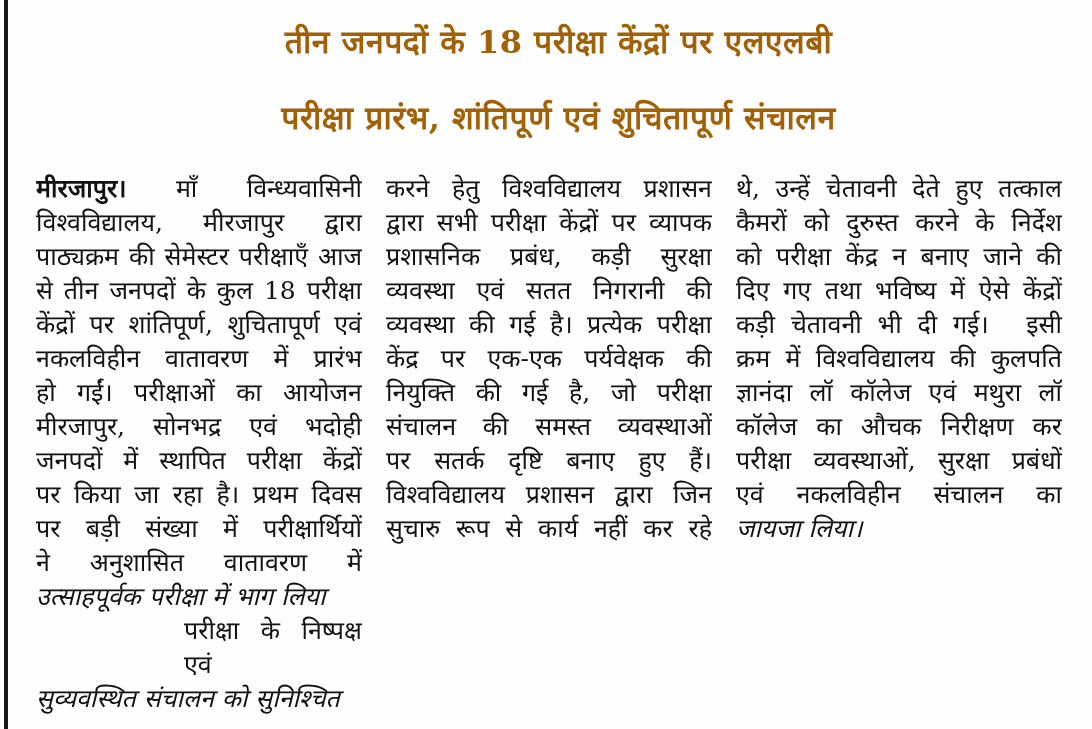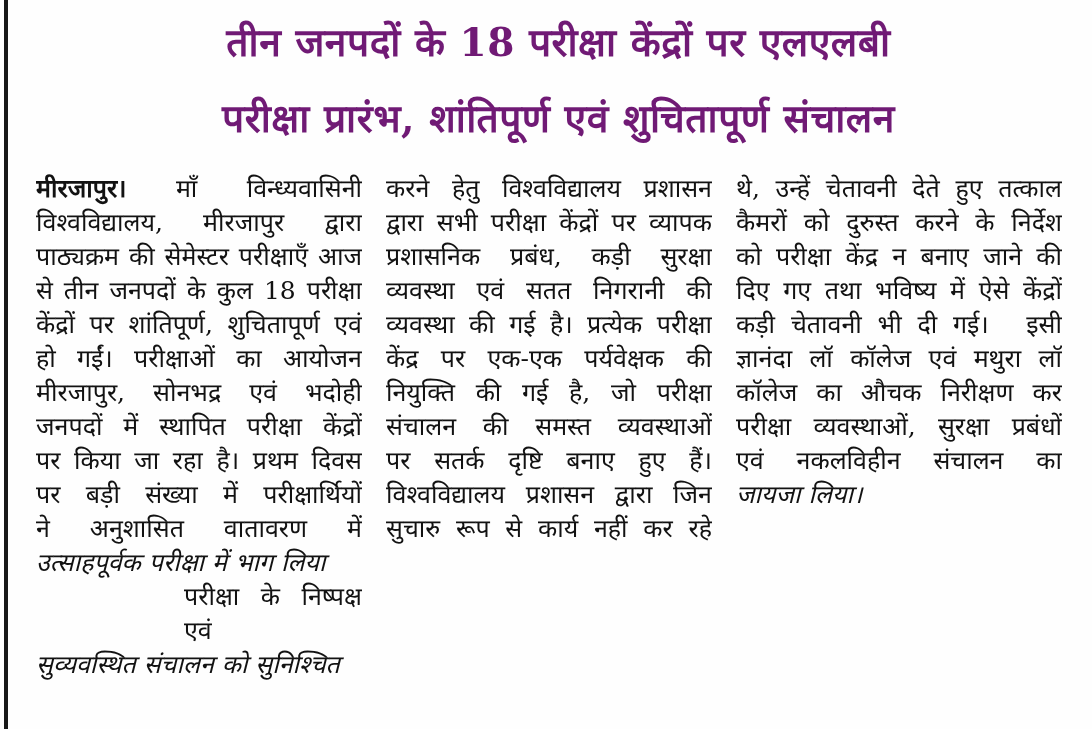--- a/index.html
+++ b/index.html
@@ -23,24 +23,24 @@
     top: 0;
     bottom: 0;
     width: 4px;
     background: #181818;
   }
   .headline {
     padding: 4px 30px 0 55px;
     text-align: center;
   }
   .headline-line {
-    font-size: 39px;
+    font-size: 32px;
     line-height: 76px;
     font-weight: 700;
-    color: #701a75;
+    color: #a16207;
     letter-spacing: 0.5px;
     white-space: nowrap;
   }
   .body-cols {
     display: flex;
     gap: 24px;
     padding: 16px 30px 0 36px;
     box-sizing: border-box;
   }
   .col {
@@ -77,20 +77,21 @@
     <div class="headline-line">परीक्षा प्रारंभ, शांतिपूर्ण एवं शुचितापूर्ण संचालन</div>
   </div>
 
   <div class="body-cols">
     <div class="col">
         <div class="line"><strong>मीरजापुर।</strong> माँ विन्ध्यवासिनी</div>
         <div class="line">विश्वविद्यालय, मीरजापुर द्वारा</div>
         <div class="line">पाठ्यक्रम की सेमेस्टर परीक्षाएँ आज</div>
         <div class="line">से तीन जनपदों के कुल 18 परीक्षा</div>
         <div class="line">केंद्रों पर शांतिपूर्ण, शुचितापूर्ण एवं</div>
+        <div class="line">नकलविहीन वातावरण में प्रारंभ</div>
         <div class="line">हो गईं। परीक्षाओं का आयोजन</div>
         <div class="line">मीरजापुर, सोनभद्र एवं भदोही</div>
         <div class="line">जनपदों में स्थापित परीक्षा केंद्रों</div>
         <div class="line">पर किया जा रहा है। प्रथम दिवस</div>
         <div class="line">पर बड़ी संख्या में परीक्षार्थियों</div>
         <div class="line">ने अनुशासित वातावरण में</div>
         <div class="line flush">उत्साहपूर्वक परीक्षा में भाग लिया</div>
         <div class="line indent">परीक्षा के निष्पक्ष एवं</div>
         <div class="line flush">सुव्यवस्थित संचालन को सुनिश्चित</div>
       </div>
@@ -106,20 +107,21 @@
         <div class="line">पर सतर्क दृष्टि बनाए हुए हैं।</div>
         <div class="line">विश्वविद्यालय प्रशासन द्वारा जिन</div>
         <div class="line">सुचारु रूप से कार्य नहीं कर रहे</div>
       </div>
     <div class="col">
         <div class="line">थे, उन्हें चेतावनी देते हुए तत्काल</div>
         <div class="line">कैमरों को दुरुस्त करने के निर्देश</div>
         <div class="line">को परीक्षा केंद्र न बनाए जाने की</div>
         <div class="line">दिए गए तथा भविष्य में ऐसे केंद्रों</div>
         <div class="line">कड़ी चेतावनी भी दी गई।  इसी</div>
+        <div class="line">क्रम में विश्वविद्यालय की कुलपति</div>
         <div class="line">ज्ञानंदा लॉ कॉलेज एवं मथुरा लॉ</div>
         <div class="line">कॉलेज का औचक निरीक्षण कर</div>
         <div class="line">परीक्षा व्यवस्थाओं, सुरक्षा प्रबंधों</div>
         <div class="line">एवं नकलविहीन संचालन का</div>
         <div class="line flush">जायजा लिया।</div>
       </div>
   </div>
 </div>
 
 </body></html>

